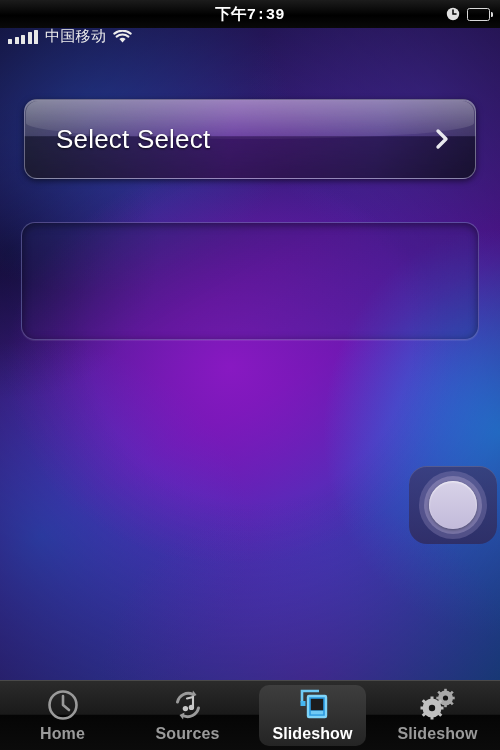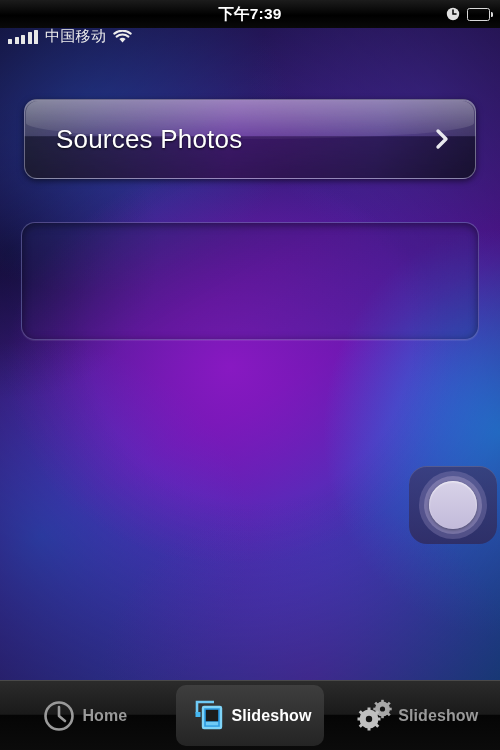--- a/index.html
+++ b/index.html
@@ -38,21 +38,21 @@
 
   .carrier {
     color:#ededed; font-size:15px; letter-spacing:0.3px;
     font-family:"DejaVu Sans", sans-serif;
   }
   .wifi { width:19px; height:14px; position:relative; }
 
   .sb-time {
     color:#fff; font-size:15.5px; font-weight:bold;
     letter-spacing:0.2px;
-    font-family:Liberation Sans, sans-serif;
+    font-family:Liberation Mono, monospace;
   }
 
   .alarm-ind { width:14px; height:14px; }
 
   .battery { width:26px; height:13px; position:relative; display:flex; align-items:center; }
   .batt-body {
     width:23px; height:13px;
     border:1.5px solid #d9d9d9; border-radius:2.5px;
     padding:1.5px;
   }
@@ -183,21 +183,21 @@
   #tab-bar {
     position:absolute; left:0; bottom:0;
     width:500px; height:70px;
     background:linear-gradient(to bottom,#2b2b2b 0%,#1a1a1a 48%,#050505 50%,#0b0b0b 100%);
     border-top:1px solid #4a4a4a;
     display:flex;
     z-index:40;
   }
   .tab {
     flex:1; position:relative;
-    display:flex; flex-direction:row;
+    display:flex; flex-direction:column;
     align-items:center; justify-content:center;
     gap:3px; cursor:pointer;
   }
   .tab .tab-icon {
     width:40px; height:34px;
     display:flex; align-items:center; justify-content:center;
   }
   .tab .tab-label {
     font-size:16px; font-weight:bold; color:#9a9a9a;
     letter-spacing:0.1px;
@@ -251,21 +251,21 @@
       </span>
       <span class="battery">
         <span class="batt-body"><span class="batt-fill"></span></span>
         <span class="batt-cap"></span>
       </span>
     </div>
   </div>
 
   <div id="select-photos">
     <div class="gloss"></div>
-    <span class="btn-label">Sources Photos</span>
+    <span class="btn-label">Select Select</span>
     <span class="chevron">
       <svg width="14" height="22" viewBox="0 0 14 22">
         <path d="M3 3 L11 11 L3 19" stroke="#e8e8ee" stroke-width="3.4" fill="none" stroke-linecap="round" stroke-linejoin="round"></path>
       </svg>
     </span>
   </div>
 
   <div id="photo-panel">
     <span></span>
   </div>
@@ -284,20 +284,34 @@
     <div class="tab">
       <span class="tab-icon">
         <svg width="34" height="34" viewBox="0 0 34 34">
           <circle cx="17" cy="17" r="13.5" stroke="#9a9a9a" stroke-width="2.6" fill="none"></circle>
           <path d="M17 8 L17 17 L23 22" stroke="#9a9a9a" stroke-width="2.6" fill="none" stroke-linecap="round" stroke-linejoin="round"></path>
         </svg>
       </span>
       <span class="tab-label">Home</span>
     </div>
 
+    <div class="tab">
+      <span class="tab-icon">
+        <svg width="34" height="34" viewBox="0 0 34 34">
+          <path d="M6.5 14 A11 11 0 0 1 22 6.5" stroke="#9a9a9a" stroke-width="3" fill="none" stroke-linecap="round"></path>
+          <path d="M27.5 20 A11 11 0 0 1 12 27.5" stroke="#9a9a9a" stroke-width="3" fill="none" stroke-linecap="round"></path>
+          <path d="M22 2.5 L25.5 7 L20.5 9.5 Z" fill="#9a9a9a"></path>
+          <path d="M12 31.5 L8.5 27 L13.5 24.5 Z" fill="#9a9a9a"></path>
+          <path d="M16 10.5 L22 9 L22 19.5" stroke="#c8c8c8" stroke-width="2.1" fill="none" stroke-linecap="round"></path>
+          <circle cx="14.4" cy="20.6" r="2.7" fill="#c8c8c8"></circle>
+          <circle cx="20.4" cy="19.4" r="2.7" fill="#c8c8c8"></circle>
+        </svg>
+      </span>
+      <span class="tab-label">Sources</span>
+    </div>
 
     <div class="tab selected">
       <span class="tab-icon">
         <svg width="36" height="34" viewBox="0 0 36 34">
           <path d="M7 14.5 L7 3 L24 3" stroke="#6fcaf5" stroke-width="2.6" fill="none"></path>
           <rect x="5.5" y="13" width="5" height="5" fill="#45b6f0"></rect>
           <rect x="13" y="8" width="18" height="21" rx="1" fill="#2a99e0" stroke="#7fd4f8" stroke-width="2.4"></rect>
           <rect x="15.8" y="10.8" width="12.4" height="11.5" fill="#1c1c1c"></rect>
           <rect x="15.8" y="22.8" width="12.4" height="3.6" fill="#6fcaf5"></rect>
         </svg>

